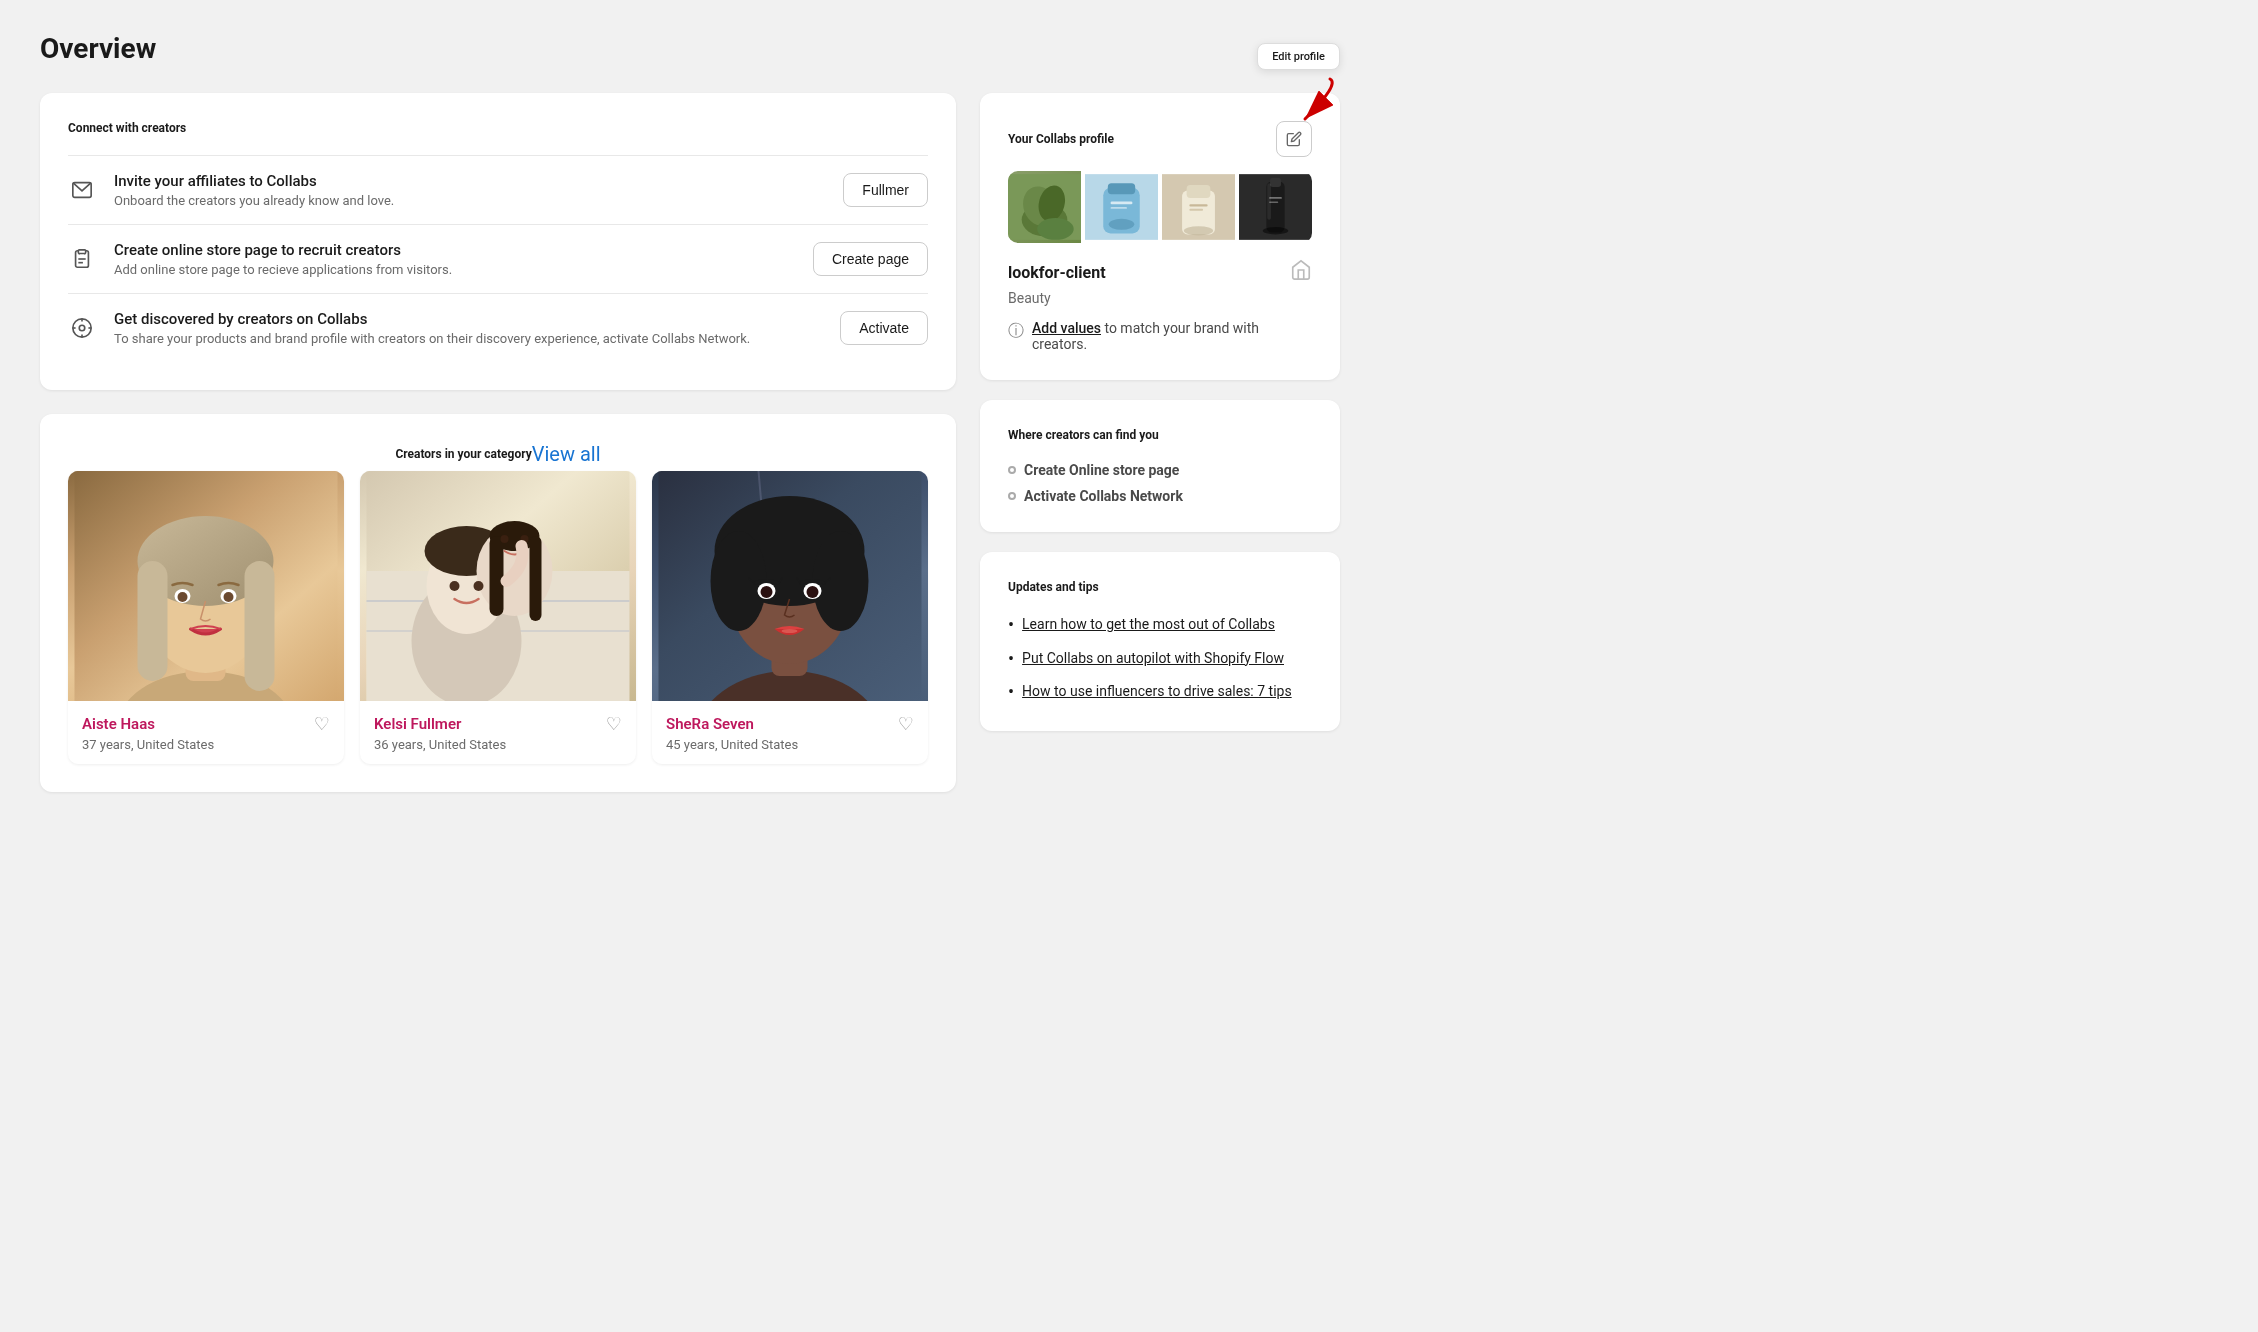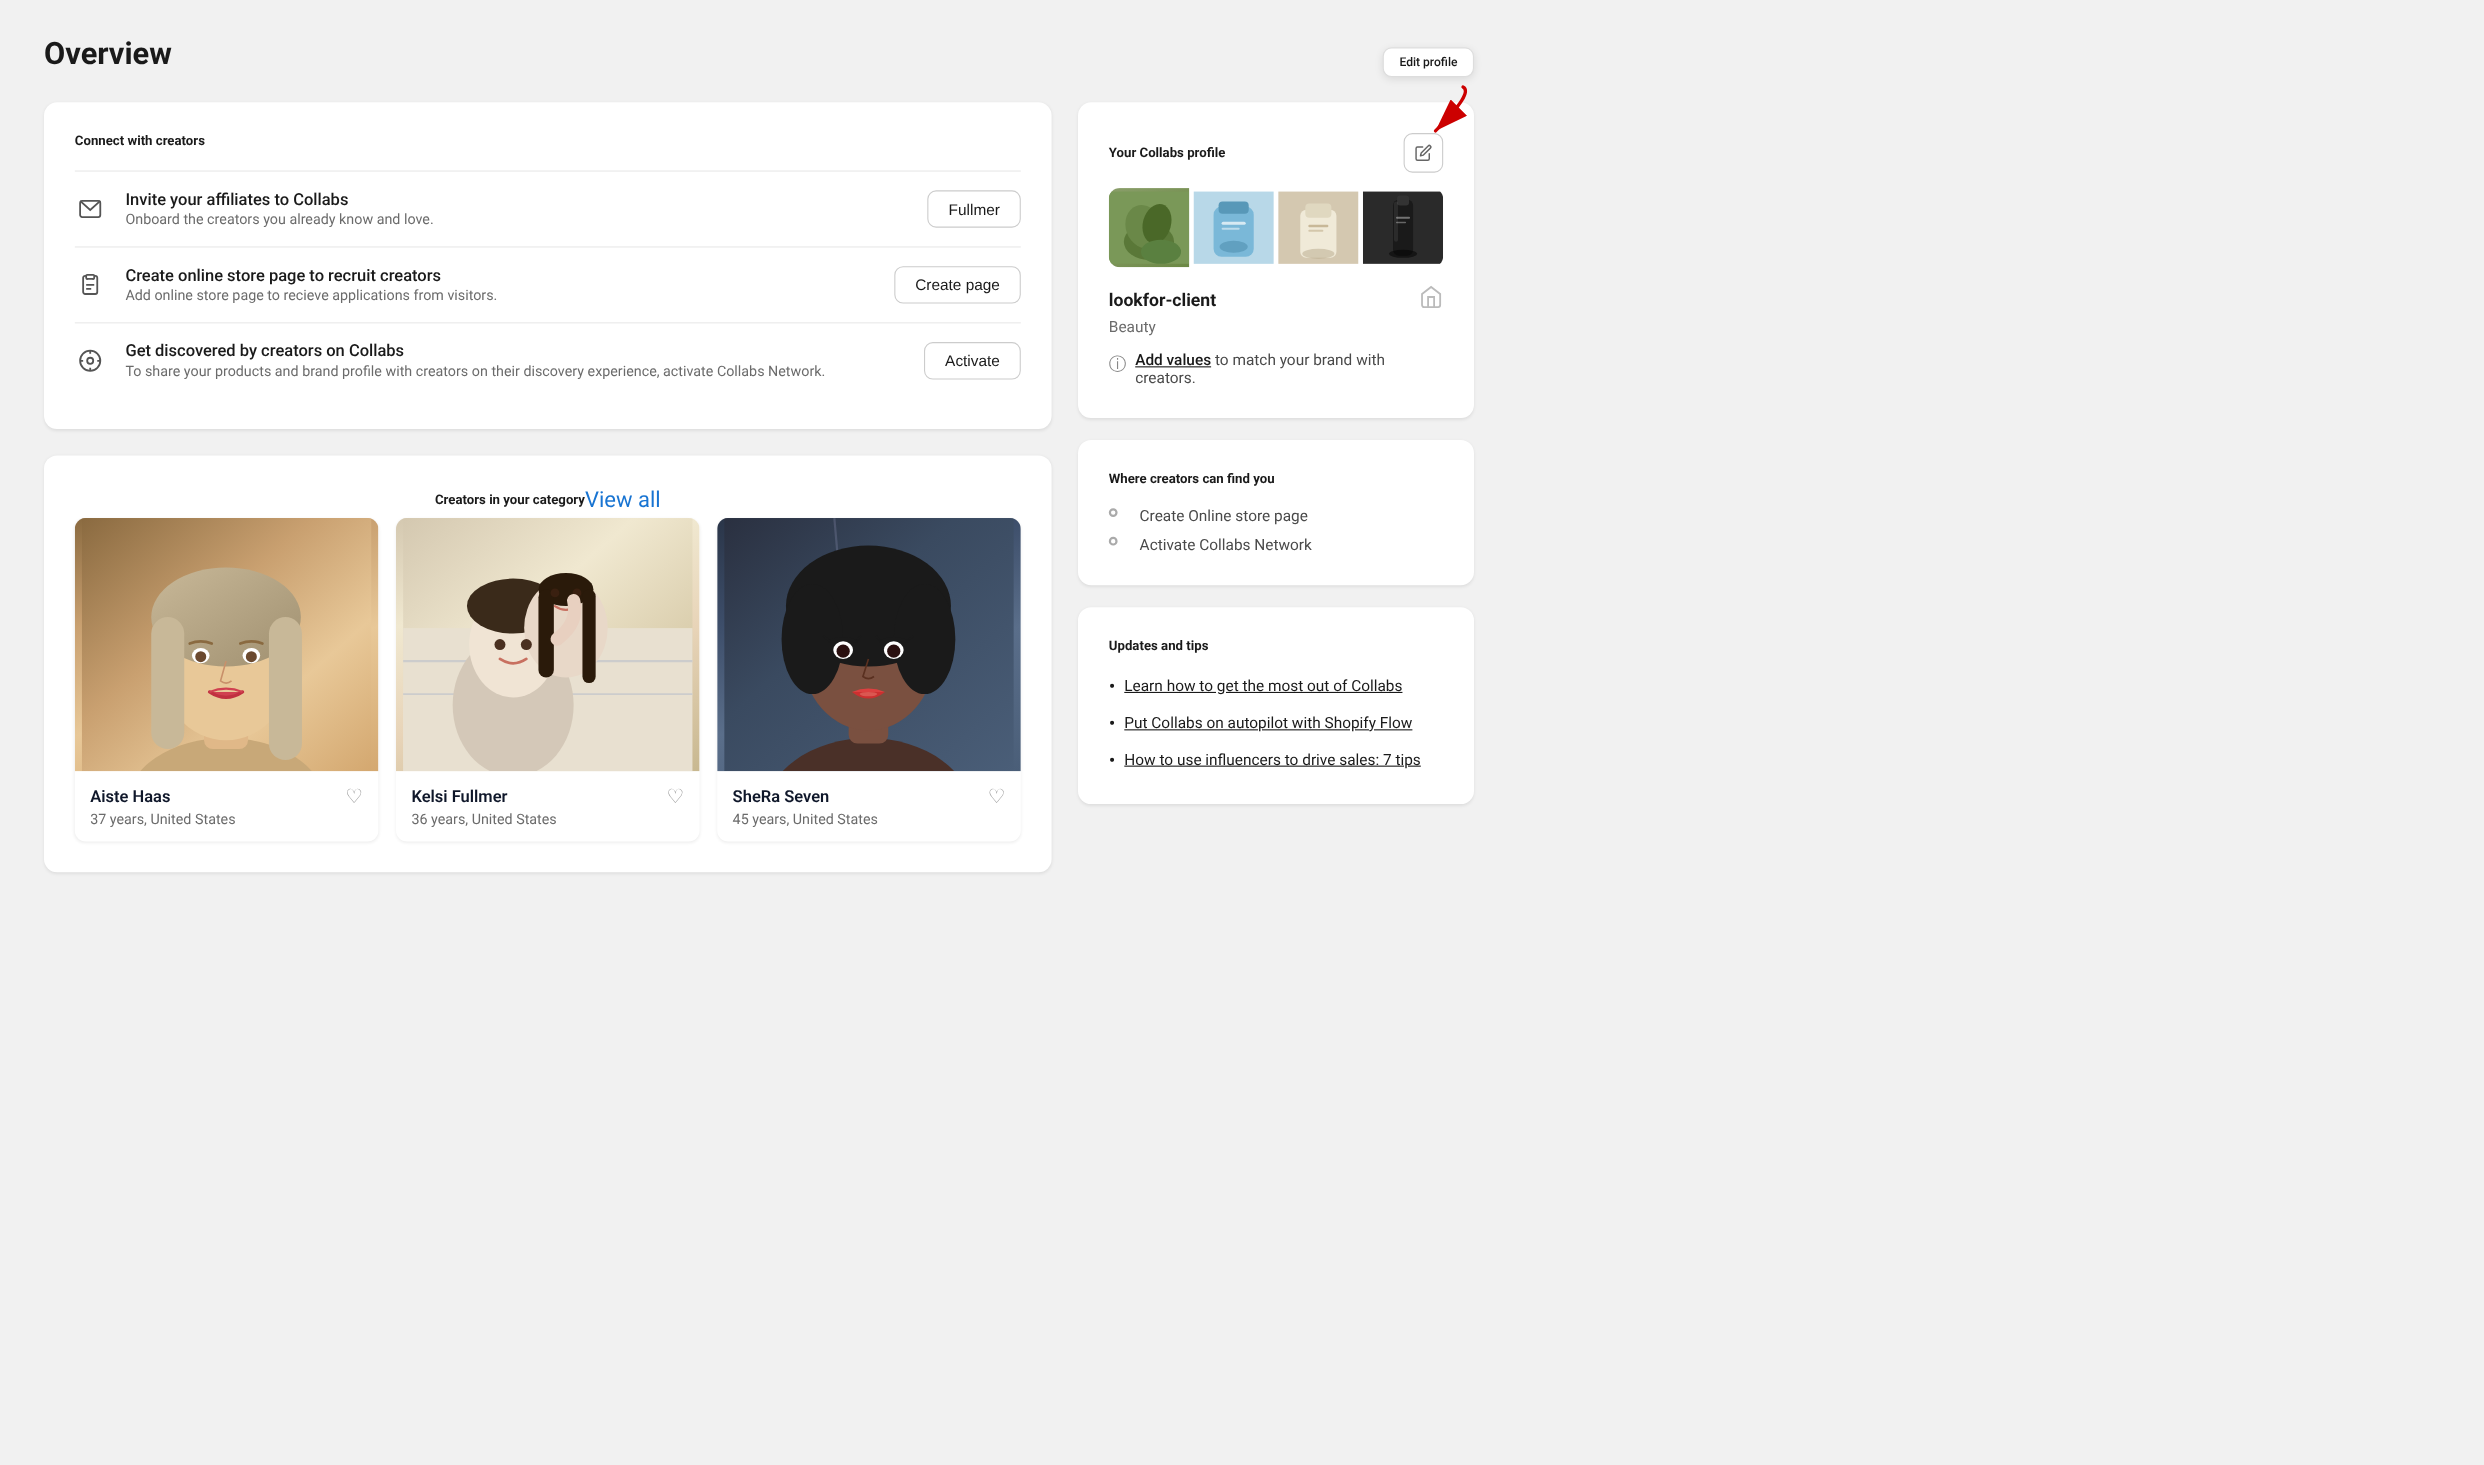--- a/index.html
+++ b/index.html
@@ -120,21 +120,21 @@
       padding: 12px 14px;
     }
     .creator-name-row {
       display: flex;
       align-items: center;
       justify-content: space-between;
     }
     .creator-name {
       font-size: 15px;
       font-weight: 600;
-      color: #0f172a;
+      color: #be185d;
     }
     .heart-icon {
       color: #999;
       font-size: 18px;
       cursor: pointer;
     }
     .creator-meta {
       font-size: 13px;
       color: #6b6b6b;
       margin-top: 3px;
@@ -203,23 +203,25 @@
     
     .where-list {
       list-style: none;
       margin-top: 12px;
       display: flex;
       flex-direction: column;
       gap: 10px;
     }
     .where-list li {
       display: flex;
-      gap: 20px;
+      align-items: center;
+      gap: 8px;
       font-size: 14px;
       color: #4a4a4a;
+      font-weight: bold;
     }
     .dot-icon {
       width: 8px;
       height: 8px;
       border-radius: 50%;
       border: 2px solid #aaa;
       flex-shrink: 0;
     }
 
     

